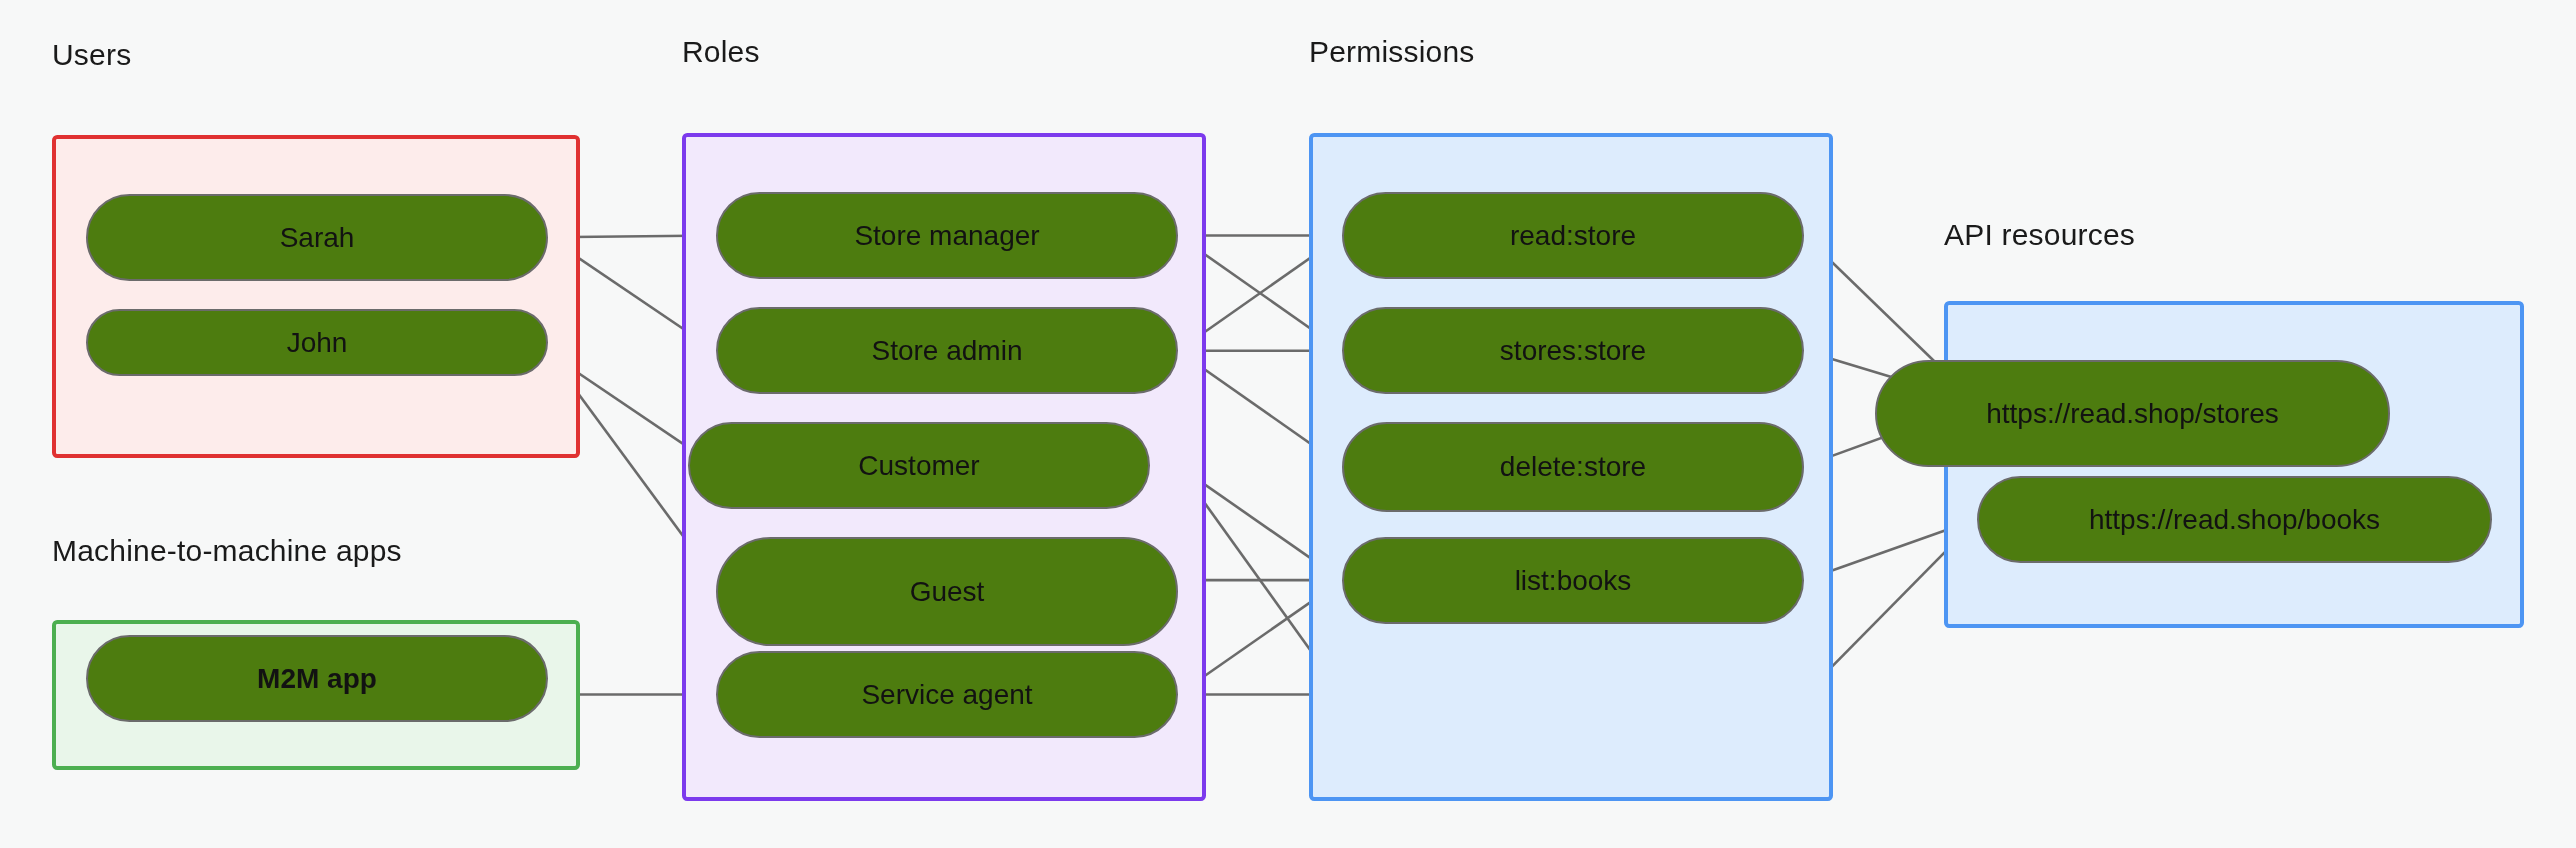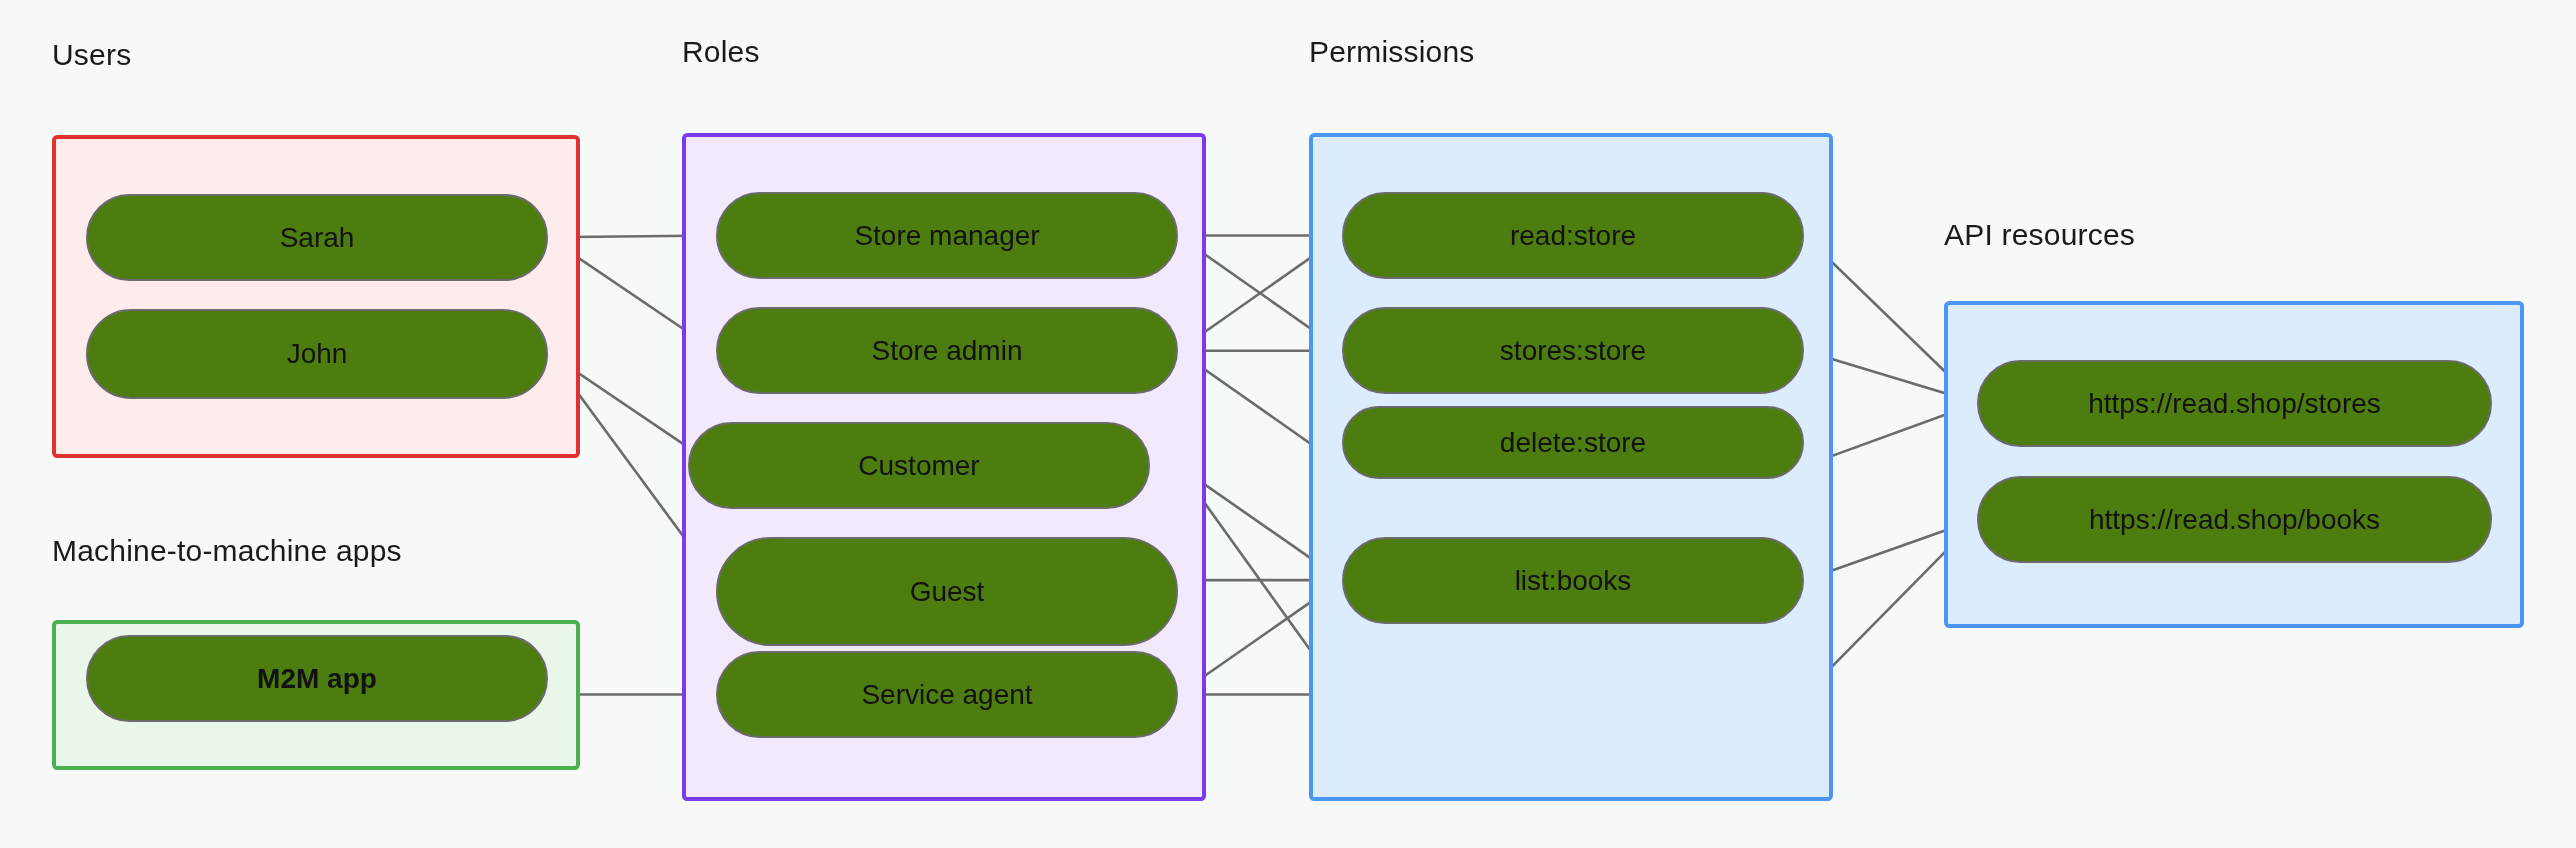--- a/index.html
+++ b/index.html
@@ -96,32 +96,32 @@
   <div class="group-label" style="left:1309px;top:35px;">Permissions</div>
   <div class="group-label" style="left:1944px;top:218px;">API resources</div>
 
   <div class="container c-users" style="left:52px;top:135px;width:528px;height:323px;"></div>
   <div class="container c-m2m" style="left:52px;top:620px;width:528px;height:150px;"></div>
   <div class="container c-roles" style="left:682px;top:133px;width:524px;height:668px;"></div>
   <div class="container c-perms" style="left:1309px;top:133px;width:524px;height:668px;"></div>
   <div class="container c-api" style="left:1944px;top:301px;width:580px;height:327px;"></div>
 
   <div class="node" style="left:86px;top:194px;width:462px;height:87px;">Sarah</div>
-  <div class="node" style="left:86px;top:309px;width:462px;height:90px;">John</div>
+  <div class="node" style="left:86px;top:309px;width:462px;height:67px;">John</div>
 
   <div class="node" style="left:86px;top:635px;width:462px;height:87px;font-weight:bold;">M2M app</div>
 
   <div class="node" style="left:716px;top:192px;width:462px;height:87px;">Store manager</div>
   <div class="node" style="left:716px;top:307px;width:462px;height:87px;">Store admin</div>
   <div class="node" style="left:688px;top:422px;width:462px;height:87px;">Customer</div>
   <div class="node" style="left:716px;top:537px;width:462px;height:109px;">Guest</div>
   <div class="node" style="left:716px;top:651px;width:462px;height:87px;">Service agent</div>
 
   <div class="node" style="left:1342px;top:192px;width:462px;height:87px;">read:store</div>
   <div class="node" style="left:1342px;top:307px;width:462px;height:87px;">stores:store</div>
-  <div class="node" style="left:1342px;top:406px;width:462px;height:73px;">delete:store</div>
+  <div class="node" style="left:1342px;top:422px;width:462px;height:90px;">delete:store</div>
   <div class="node" style="left:1342px;top:537px;width:462px;height:87px;">list:books</div>
 
-  <div class="node" style="left:1977px;top:360px;width:515px;height:87px;">https://read.shop/stores</div>
+  <div class="node" style="left:1875px;top:360px;width:515px;height:107px;">https://read.shop/stores</div>
   <div class="node" style="left:1977px;top:476px;width:515px;height:87px;">https://read.shop/books</div>
 
 </div>
 
 
 </body></html>

